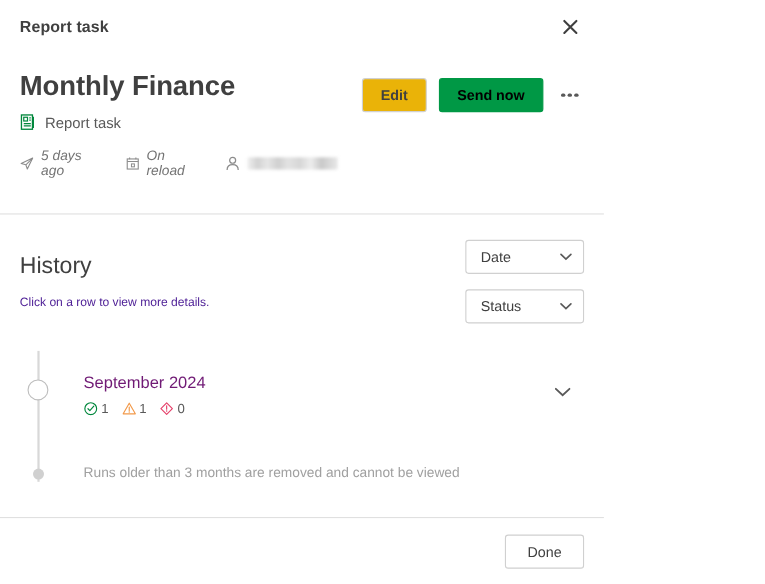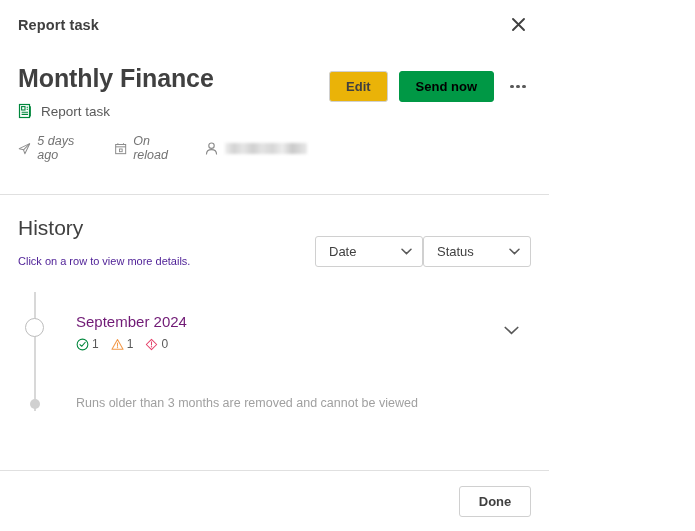--- a/index.html
+++ b/index.html
@@ -63,25 +63,25 @@
   .btn-primary { background: #009845; border: 1px solid #009845; color: #000000; }
   .kebab-btn {
     width: 26px; height: 26px; background: none; border: none; cursor: pointer;
     display: flex; align-items: center; justify-content: center; gap: 2.5px;
     color: #595959;
   }
   .kebab-btn i { width: 3.5px; height: 3.5px; border-radius: 50%; background: #595959; display: block; }
 
   
   .body { flex: 1 1 auto; padding: 20px 18px 0 18px; position: relative; overflow: hidden; }
-  .body-head { display: flex; align-items: flex-end; justify-content: space-between; }
+  .body-head { display: flex; align-items: center; justify-content: space-between; }
   .history-title { font-size: 21px; color: #404040; line-height: 26px; font-weight: normal; }
   .history-hint { font-size: 11px; color: #4c1d95; margin-top: 14px; }
 
-  .filters { display: flex; padding-top: 3px; }
+  .filters { display: flex; gap: 14px; padding-top: 3px; flex-direction: column; }
   .select {
     width: 108px; height: 31px; border: 1px solid #d0d0d0; border-radius: 3px;
     background: #fff; display: flex; align-items: center; justify-content: space-between;
     padding: 0 10px 0 13px; cursor: pointer;
   }
   .select-label { font-size: 13px; color: #404040; }
   .chev { color: #595959; display: block; }
 
   
   .timeline { margin-top: 25px; position: relative; padding-left: 16px; }
@@ -114,21 +114,21 @@
 
   
   .footer {
     flex: 0 0 61px; height: 61px;
     border-top: 1px solid #e0e0e0;
     display: flex; align-items: center; justify-content: flex-end;
     padding: 0 18px;
   }
   .btn-done {
     min-width: 72px; height: 31px; background: #fff; border: 1px solid #d0d0d0;
-    border-radius: 3px; font-size: 13px; font-weight: bold; color: #404040;
+    border-radius: 3px; font-size: 13px; font-weight: normal; color: #404040;
     cursor: pointer; font-family: "Liberation Sans", sans-serif;
     display: inline-flex; align-items: center; justify-content: center;
   }
 </style>
 </head>
 <body>
 
 <div class="panel">
 
   <div class="topbar">

